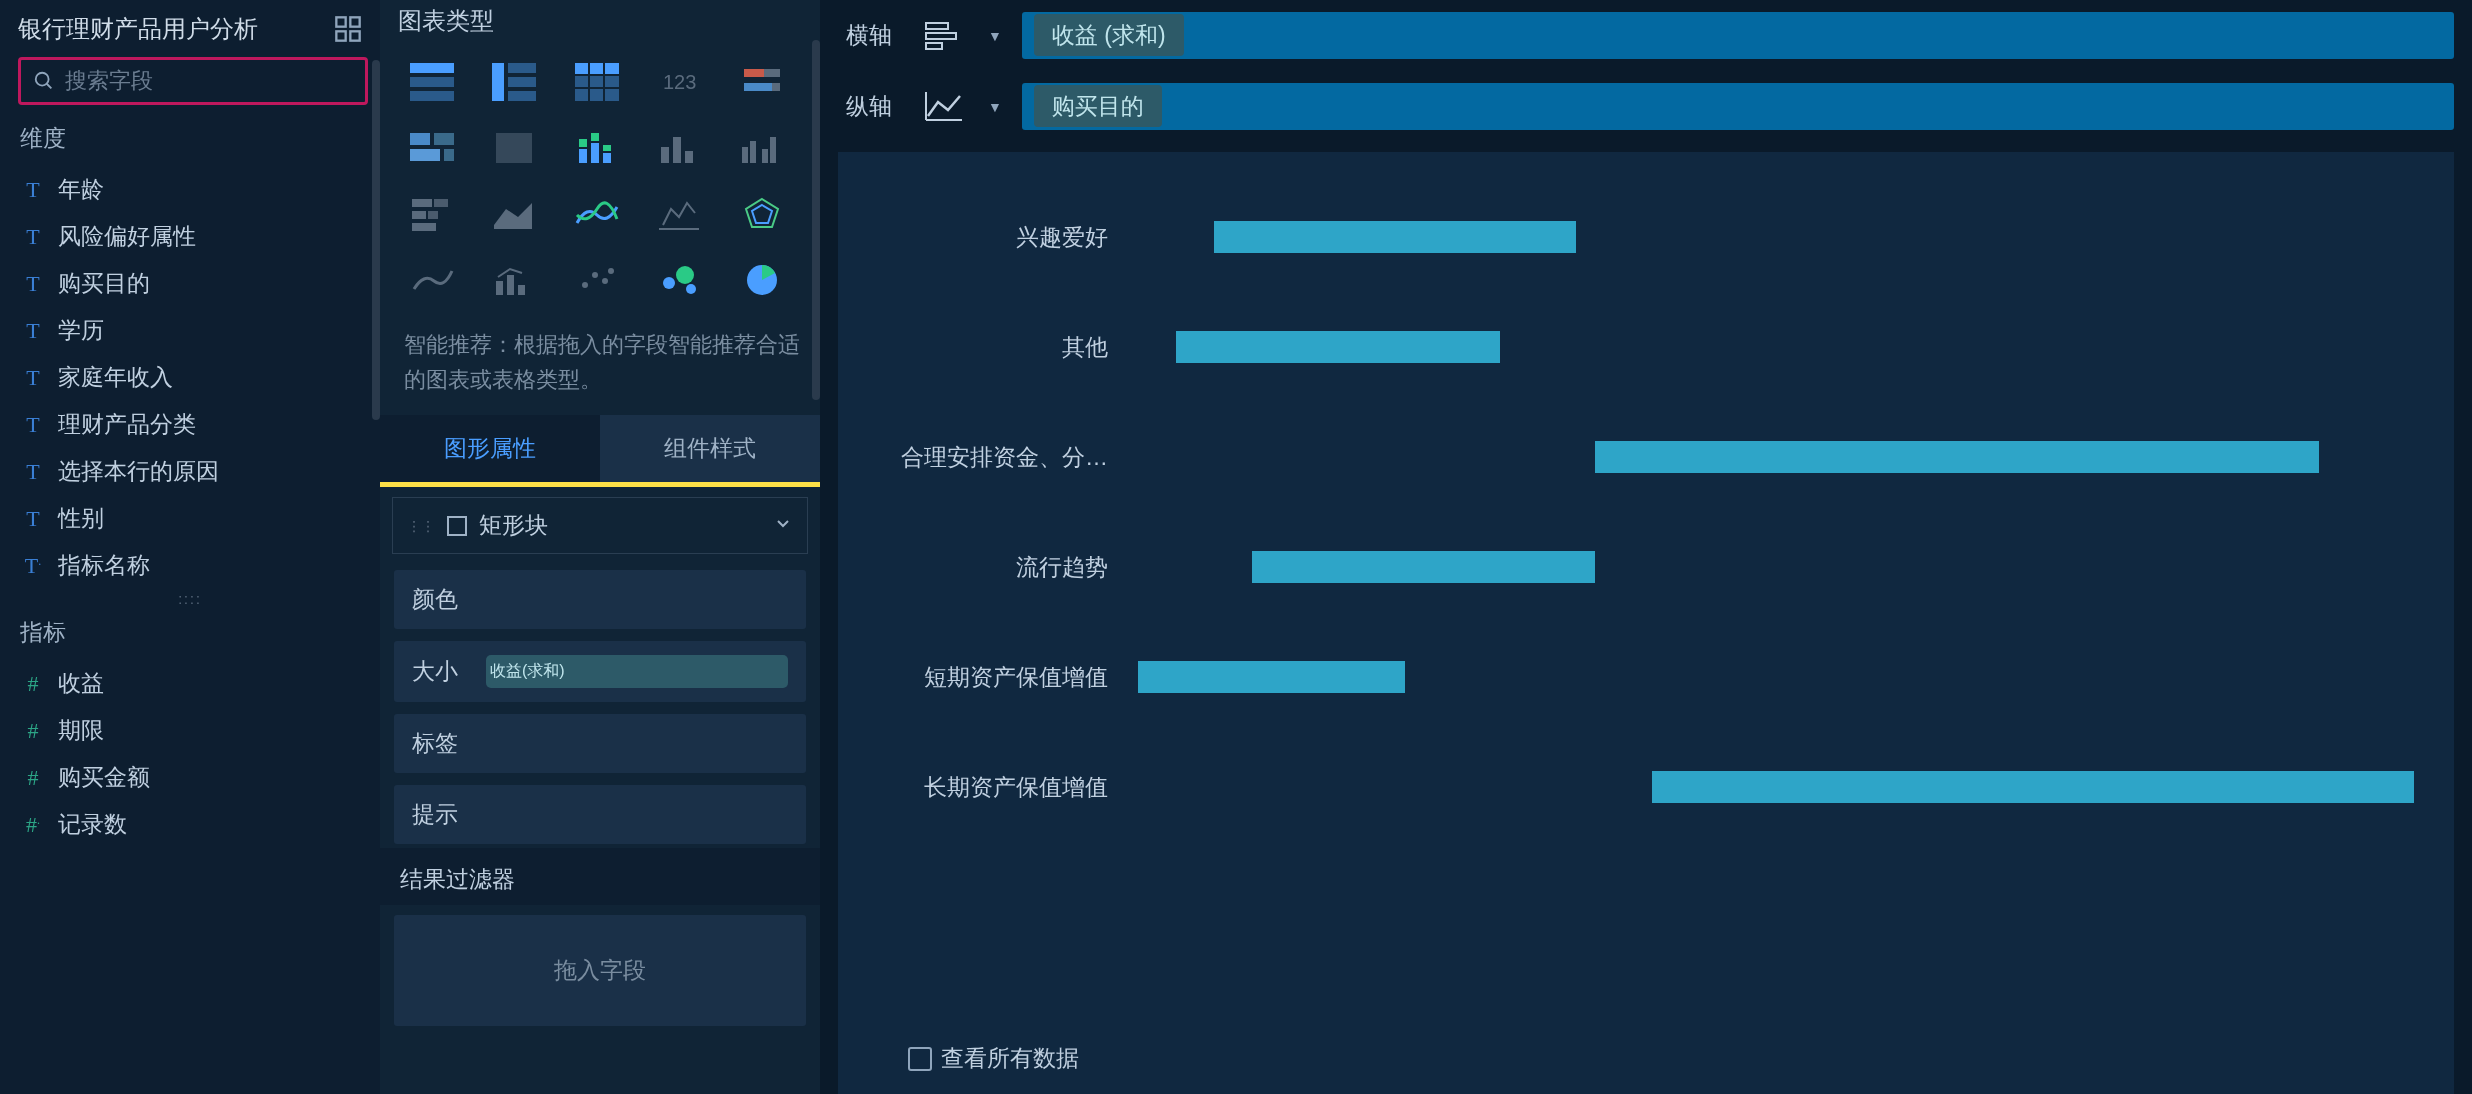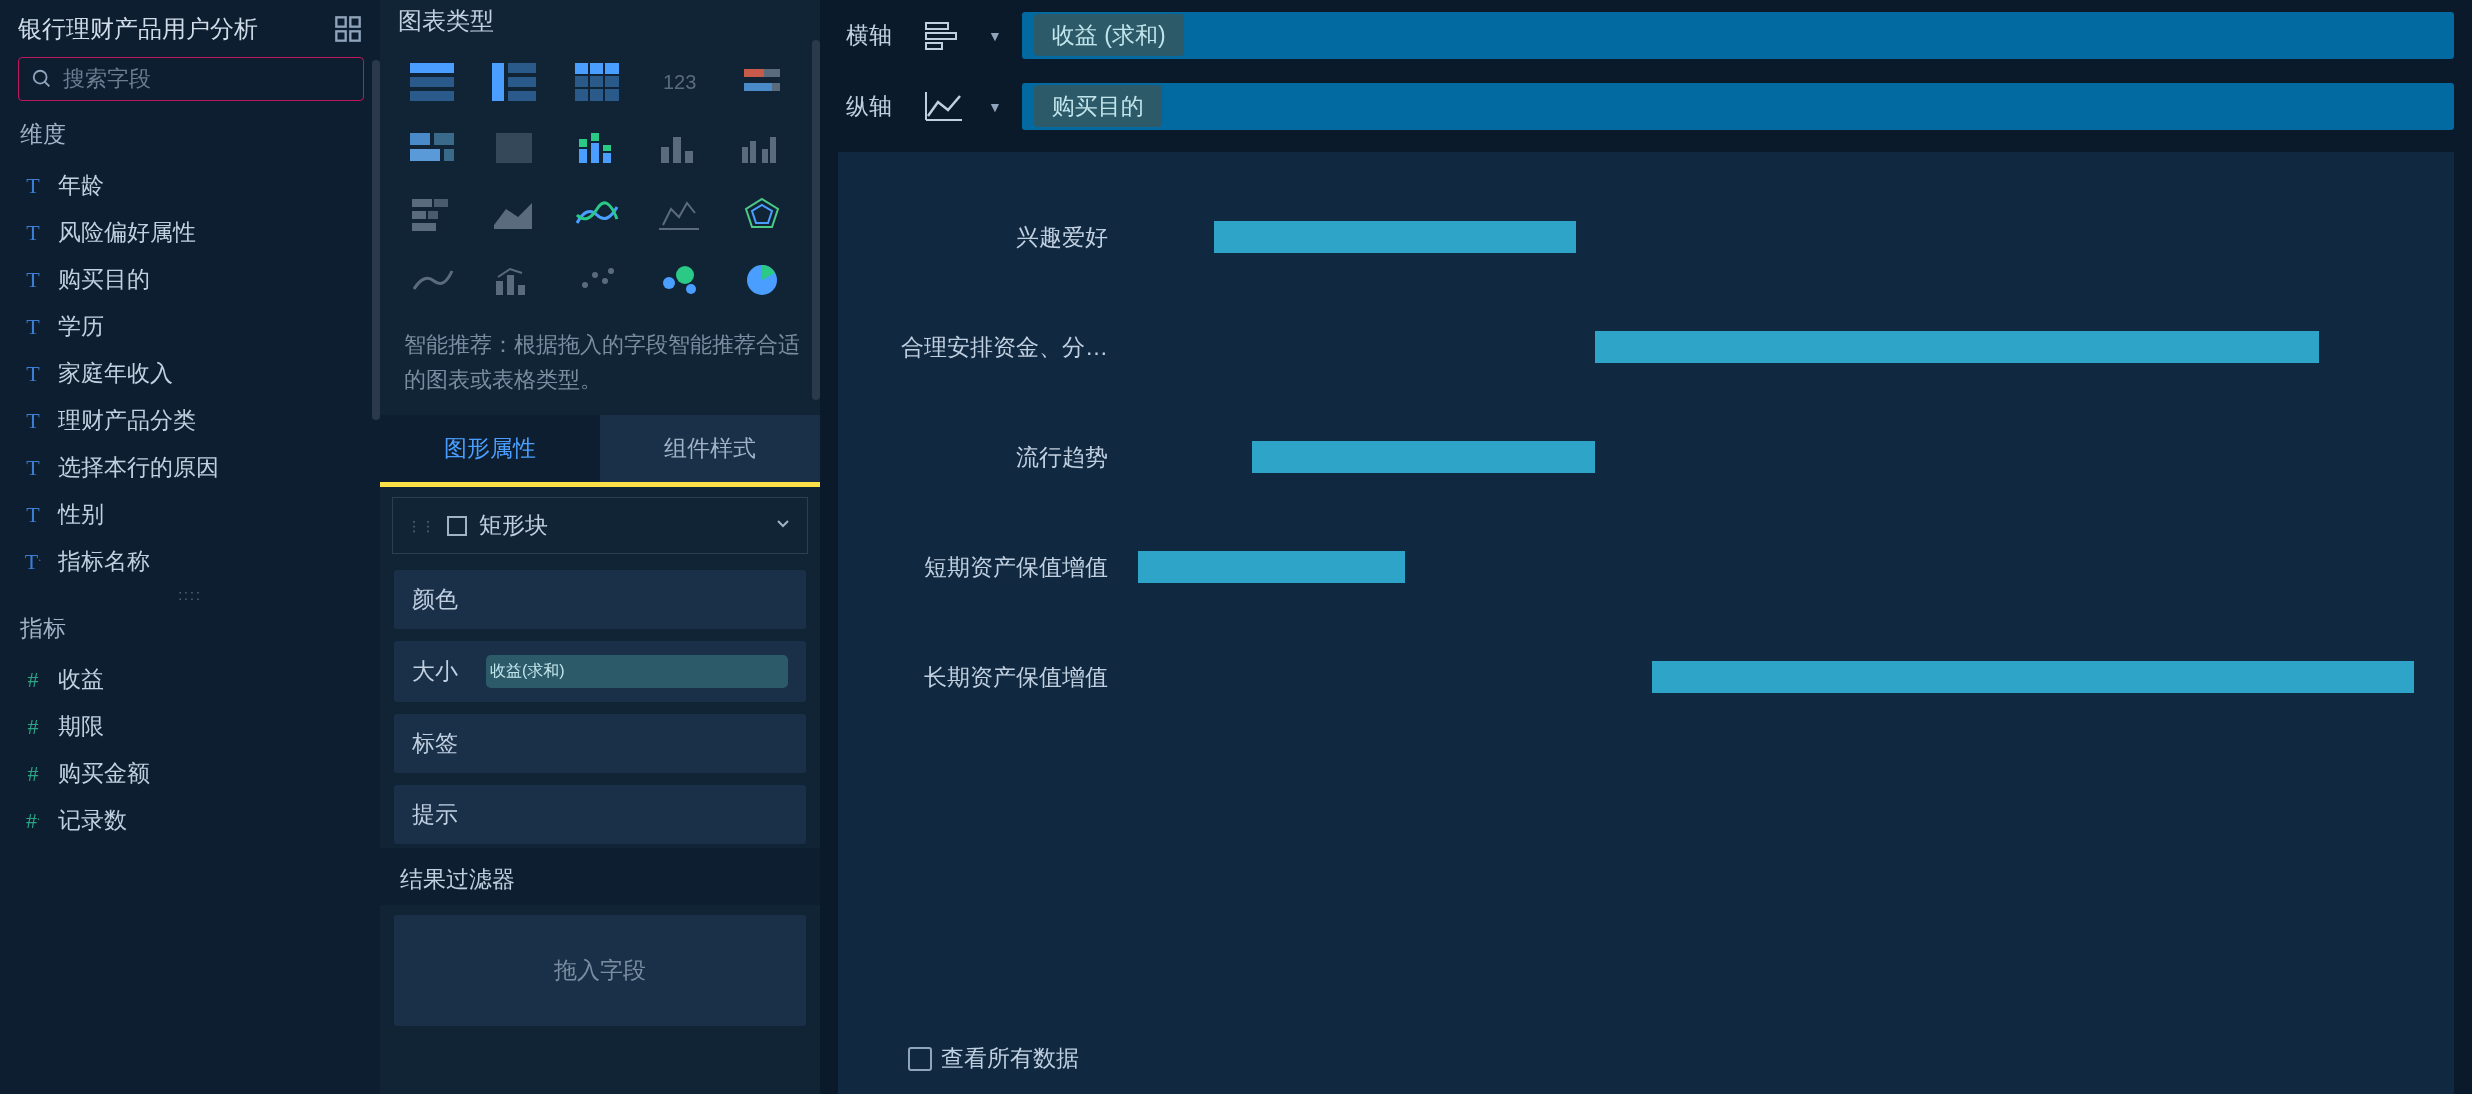--- a/index.html
+++ b/index.html
@@ -39,21 +39,21 @@
     .search-row {
       display: flex;
       align-items: center;
       padding: 0 18px 18px 18px;
       gap: 18px;
     }
     .search-box {
       flex: 1;
       display: flex;
       align-items: center;
-      border: 1px solid #be185d;
+      border: 3px solid #be185d;
       border-radius: 4px;
       padding: 8px 12px;
       gap: 10px;
     }
     .search-box input {
       flex: 1;
       background: transparent;
       border: none;
       outline: none;
       color: #c5d4e3;
@@ -631,20 +631,26 @@
 
   <div class="chart-canvas">
     <div id="bars-container" style="flex:1;">
         <div class="bar-row">
           <div class="bar-label">兴趣爱好</div>
           <div class="bar-track">
             <div class="bar" style="margin-left: 5.97015%; width: 28.3582%; background: rgb(46, 165, 200);"></div>
           </div>
         </div>
         <div class="bar-row">
+          <div class="bar-label">其他</div>
+          <div class="bar-track">
+            <div class="bar" style="margin-left: 2.98507%; width: 25.3731%; background: rgb(46, 165, 200);"></div>
+          </div>
+        </div>
+        <div class="bar-row">
           <div class="bar-label">合理安排资金、分…</div>
           <div class="bar-track">
             <div class="bar" style="margin-left: 35.8209%; width: 56.7164%; background: rgb(46, 165, 200);"></div>
           </div>
         </div>
         <div class="bar-row">
           <div class="bar-label">流行趋势</div>
           <div class="bar-track">
             <div class="bar" style="margin-left: 8.95522%; width: 26.8657%; background: rgb(46, 165, 200);"></div>
           </div>

